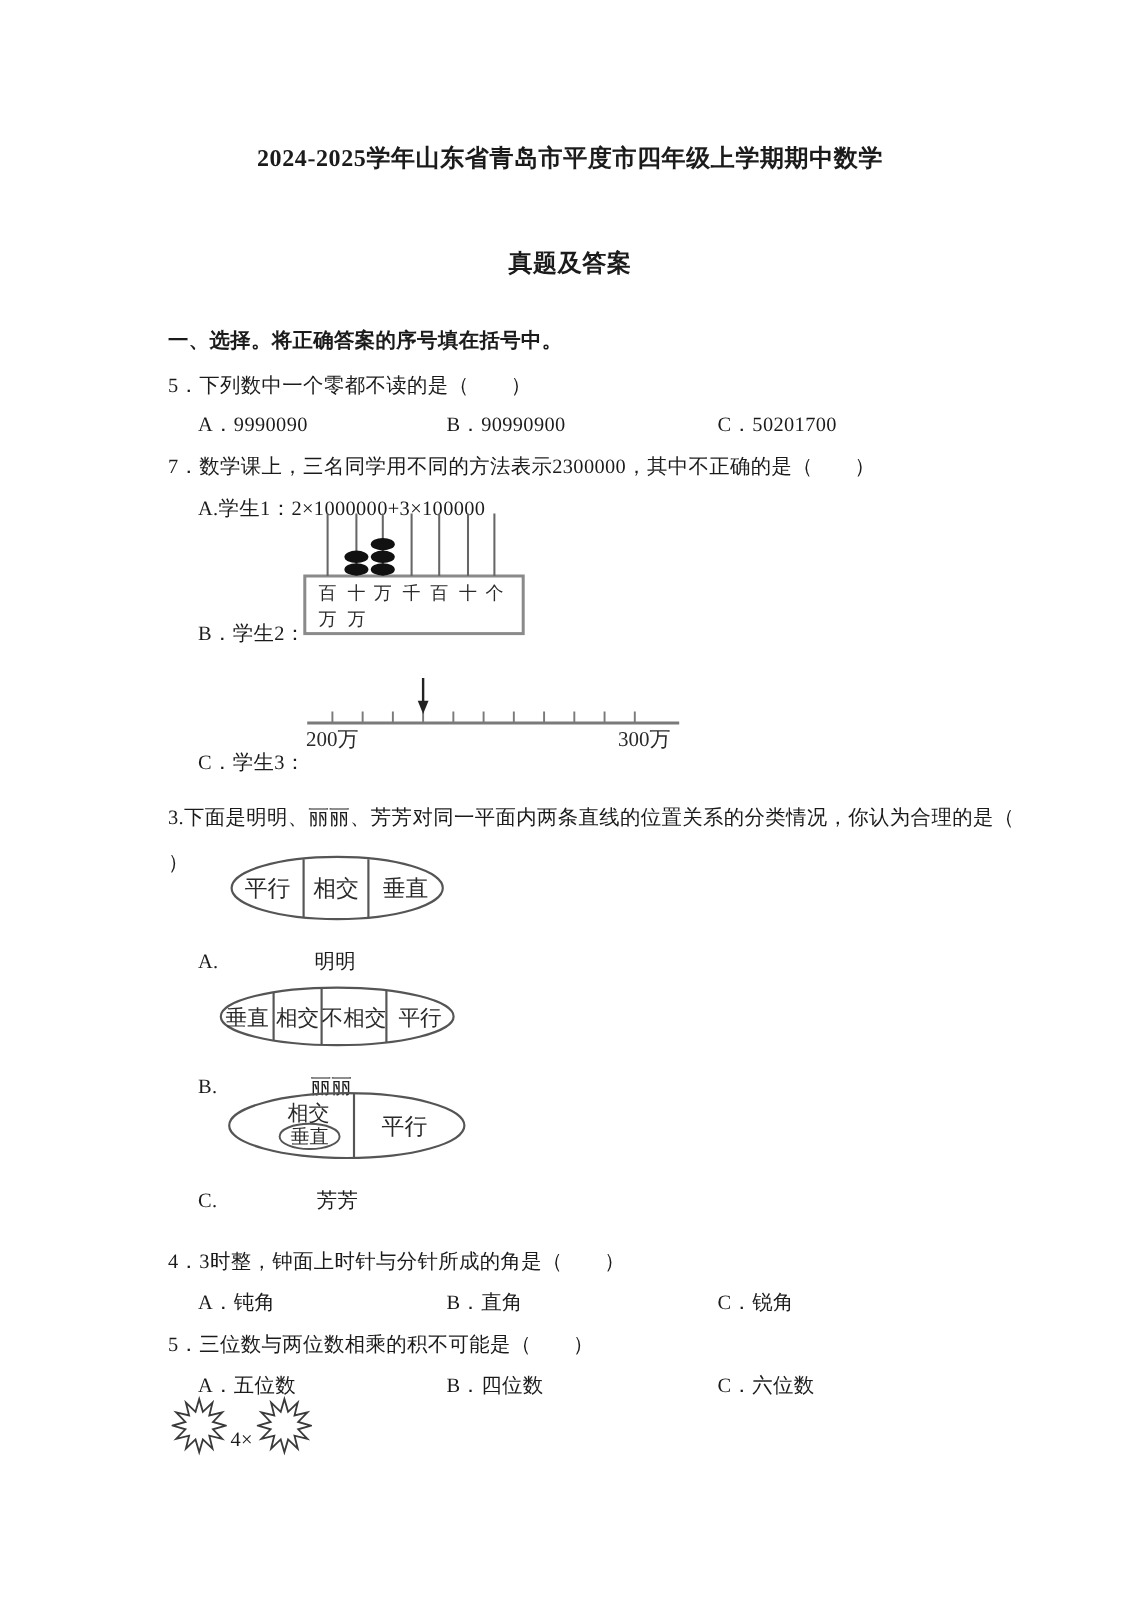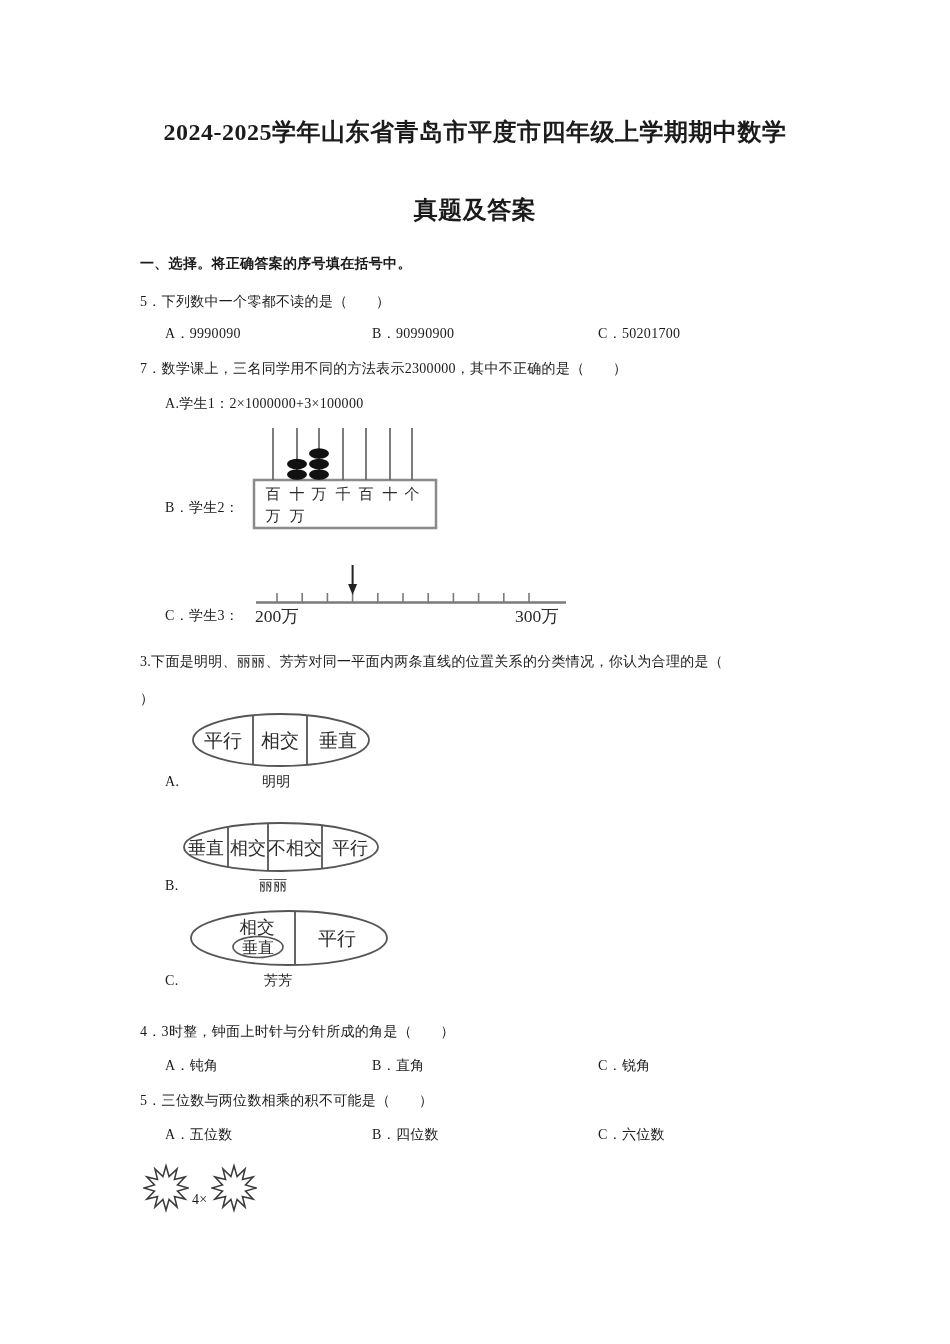--- a/index.html
+++ b/index.html
@@ -1,37 +1,37 @@
 <!DOCTYPE html>
 <html><head>
 <meta charset="utf-8">
 <style>
   html,body{margin:0;padding:0;}
   body{
     width:950px;height:1344px;background:#ffffff;position:relative;
     font-family:"Liberation Serif","DejaVu Serif",serif;color:#1b1b1b;overflow:hidden;
   }
   .abs{position:absolute;}
-  .t{font-size:14px;line-height:24px;letter-spacing:0.3px;white-space:nowrap;}
+  .t{font-size:17px;line-height:24px;letter-spacing:0.3px;white-space:nowrap;margin-top:20px;}
   .bold{font-weight:bold;}
-  .title{left:0;width:950px;text-align:center;font-size:24px;line-height:40px;font-weight:bold;letter-spacing:0.5px;white-space:nowrap;}
+  .title{left:0;width:950px;text-align:center;font-size:20px;line-height:40px;font-weight:bold;letter-spacing:0.5px;white-space:nowrap;}
   .optrow{left:140px;width:760px;height:26px;}
   .optA{position:absolute;left:25px;top:0;}
   .optB{position:absolute;left:232px;top:0;}
   .optC{position:absolute;left:458px;top:0;}
   svg text{font-family:"Liberation Serif","DejaVu Serif",serif;fill:#2a2a2a;}
   .q6row{left:140px;top:1152px;width:780px;height:62px;display:flex;align-items:flex-end;white-space:nowrap;}
   .q6row .t{line-height:28px;}
   .splat{margin:0 3px;flex:0 0 auto;}
 </style>
 </head>
 <body>
 
 <div class="abs title" style="top:112px">2024-2025学年山东省青岛市平度市四年级上学期期中数学</div>
-<div class="abs title" style="top:190px">真题及答案</div>
+<div class="abs title" style="top:200px">真题及答案</div>
 
 <div class="abs t bold" style="left:140px;top:252px">一、选择。将正确答案的序号填在括号中。</div>
 
 <div class="abs t" style="left:140px;top:290px">5．下列数中一个零都不读的是（　　）</div>
 <div class="abs optrow" style="top:322px">
   <span class="t optA">A．9990090</span>
   <span class="t optB">B．90990900</span>
   <span class="t optC">C．50201700</span>
 </div>
 

